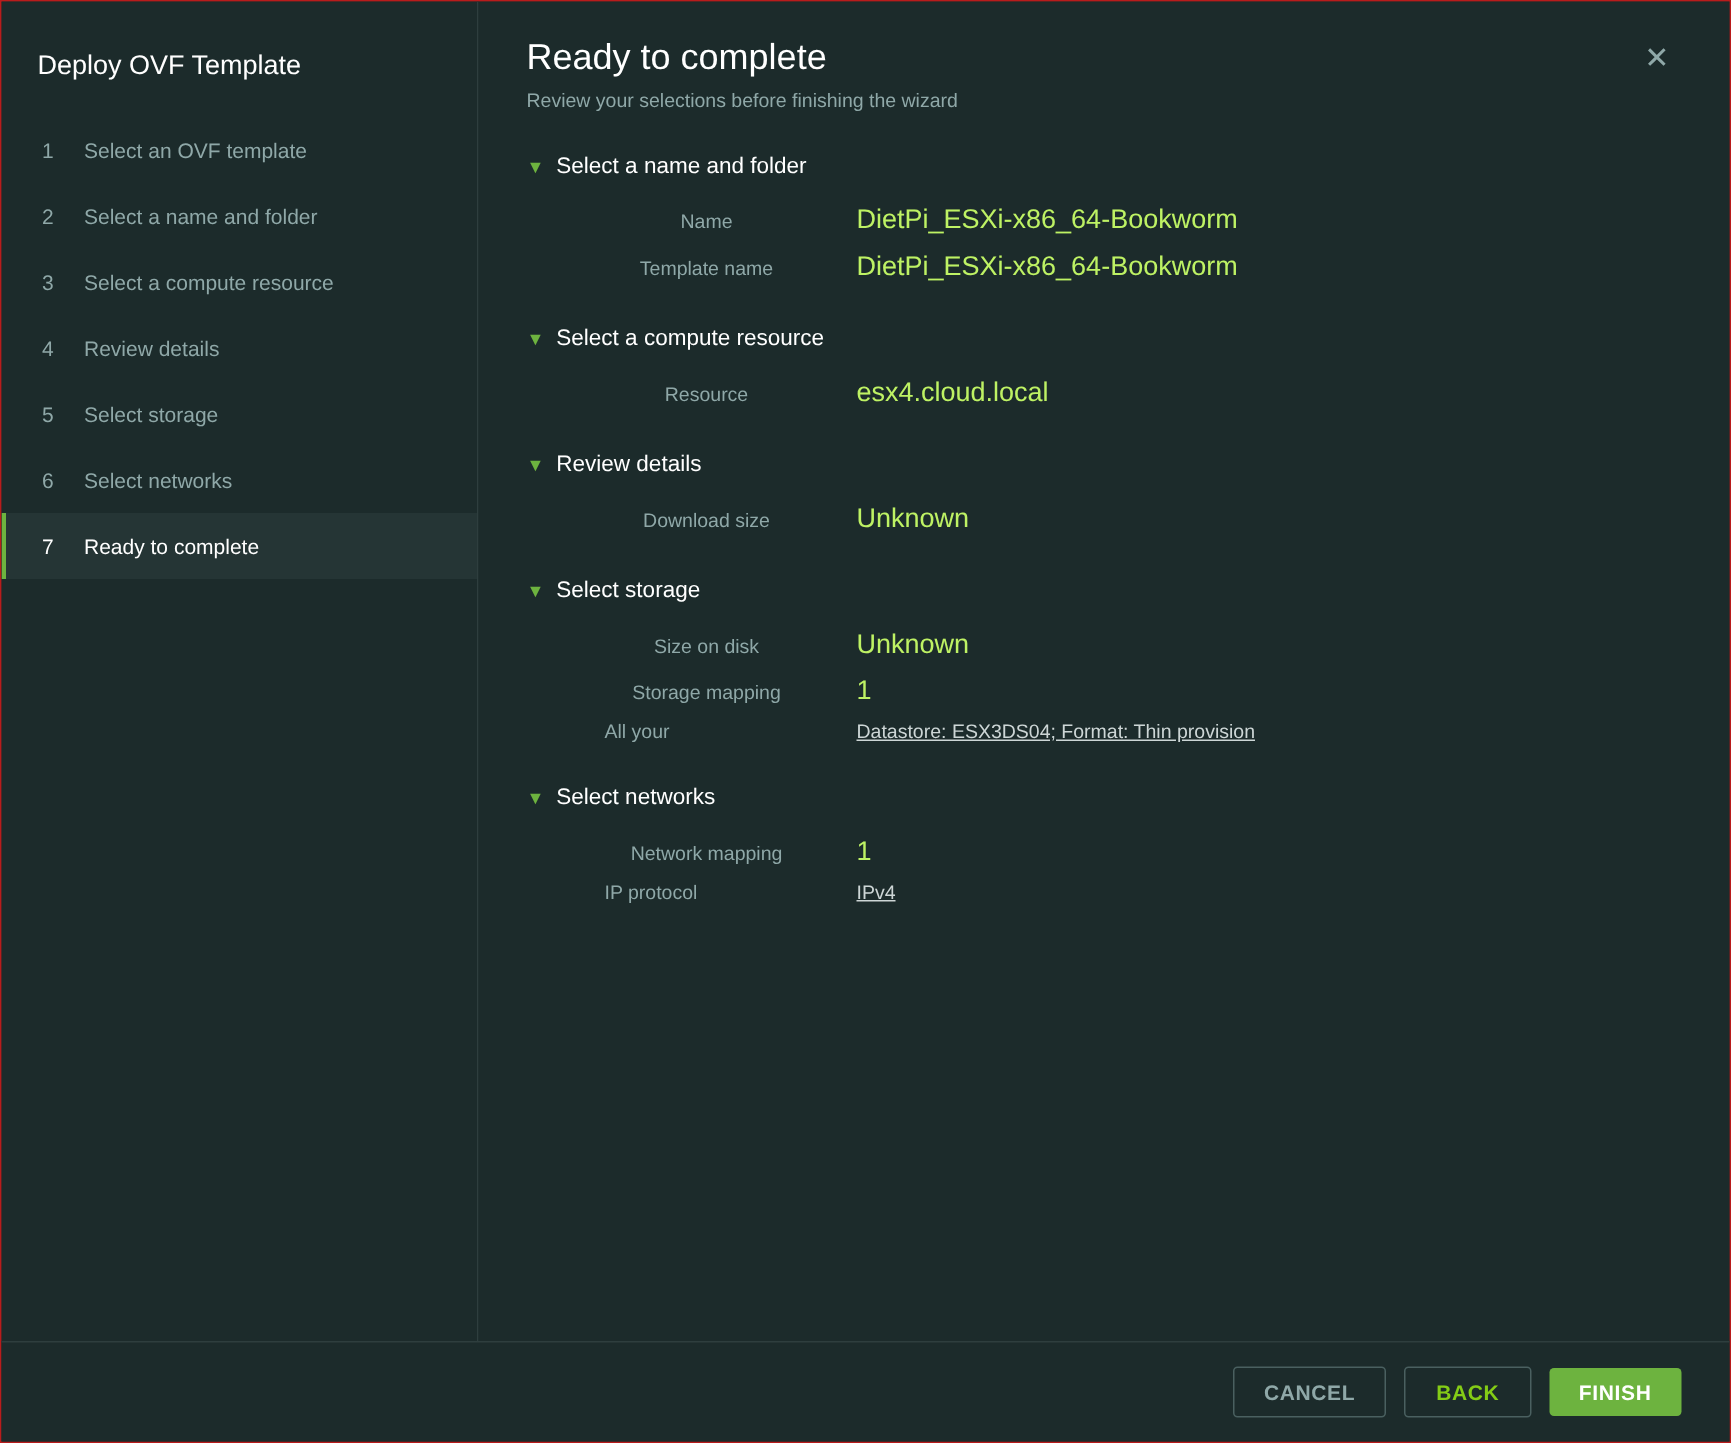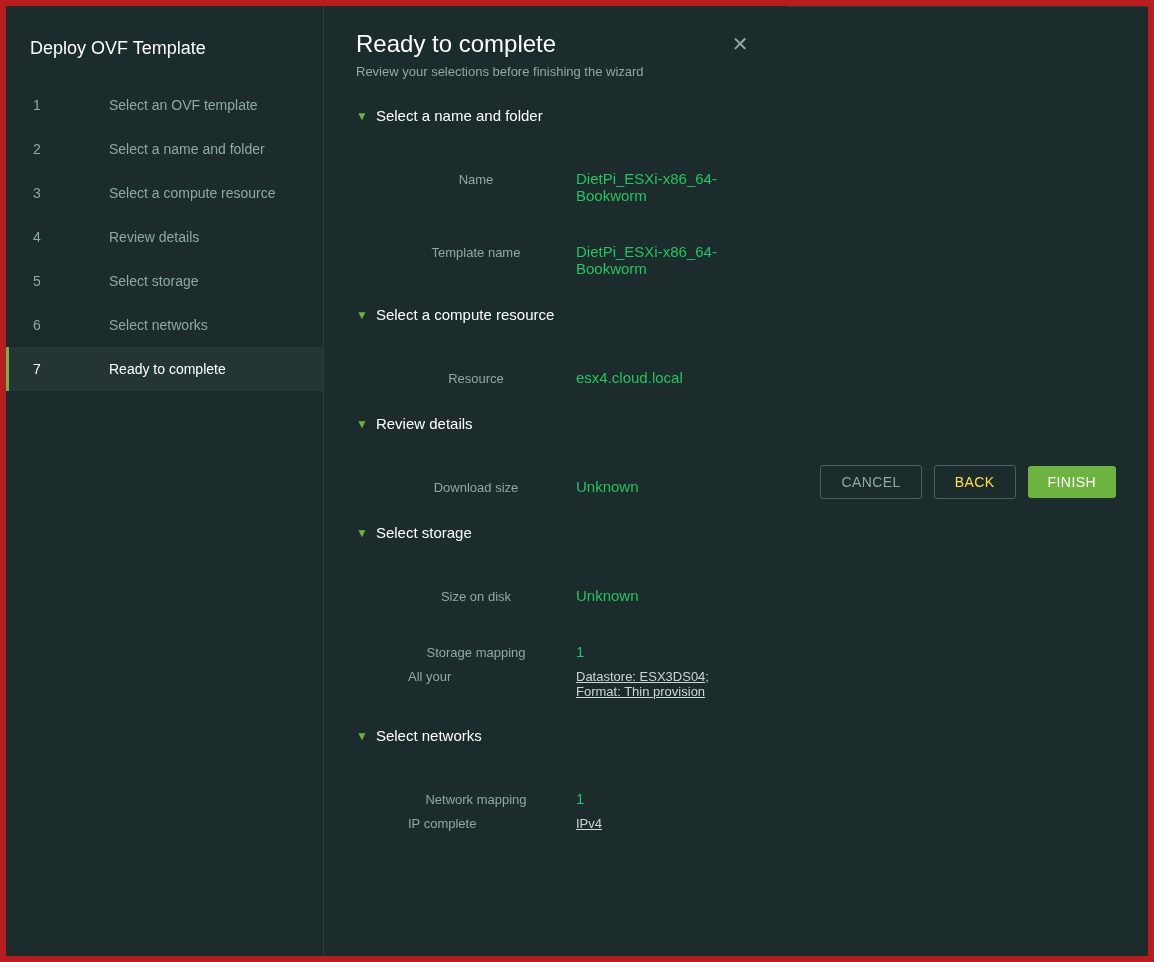--- a/index.html
+++ b/index.html
@@ -11,21 +11,22 @@
       display: flex;
       justify-content: center;
       align-items: center;
       min-height: 100vh;
     }
     .dialog {
       background: #1c2b2b;
       width: 1154px;
       height: 962px;
       display: flex;
-      border: 6px solid #b91c1c;
+      flex-direction: column;
+      border: 1px solid #b91c1c;
       position: relative;
     }
     .dialog-body {
       display: flex;
       flex: 1;
       overflow: hidden;
     }
     
     .sidebar {
       width: 318px;
@@ -55,21 +56,20 @@
       color: #ffffff;
       border-left: 3px solid #6db33f;
     }
     .sidebar-item .step-num {
       margin-right: 12px;
       min-width: 16px;
       color: inherit;
     }
     .sidebar-item .step-label {
       color: inherit;
-      margin-left: 48px;
     }
     
     .main-content {
       flex: 1;
       display: flex;
       flex-direction: column;
       background: #1c2b2b;
       overflow: hidden;
     }
     .main-header {
@@ -133,23 +133,22 @@
       align-items: baseline;
       padding: 5px 0;
     }
     .field-label {
       color: #8fa8a8;
       min-width: 200px;
       font-size: 13px;
       text-align: center;
     }
     .field-value {
-      color: #22c55e;
-      font-size: 15px;
-      margin-top: 29px;
+      color: #bef264;
+      font-size: 18px;
     }
     .sub-field-row {
       display: flex;
       align-items: baseline;
       padding: 4px 0;
       padding-left: 32px;
     }
     .sub-field-label {
       color: #8fa8a8;
       min-width: 168px;
@@ -170,31 +169,31 @@
       gap: 12px;
       flex-shrink: 0;
       background: #1c2b2b;
     }
     .btn {
       padding: 8px 20px;
       font-size: 14px;
       border-radius: 3px;
       cursor: pointer;
       border: none;
-      font-weight: 400;
+      font-weight: 700;
       letter-spacing: 0.03em;
     }
     .btn-cancel {
       background: transparent;
       color: #8fa8a8;
       border: 1px solid #4a6060;
     }
     .btn-back {
       background: transparent;
-      color: #fde047;
+      color: #84cc16;
       border: 1px solid #4a6060;
       text-align: center;
     }
     .btn-finish {
       background: #6db33f;
       color: #ffffff;
       border: none;
     }
   </style>
 </head>
@@ -312,21 +311,21 @@
               <div class="section-header">
       <span class="section-chevron">▼</span>
       <span class="section-title">Select networks</span>
     </div>
               <div class="section-body">
                 <div class="field-row">
         <span class="field-label">Network mapping</span>
         <span class="field-value">1</span>
       </div>
                 <div class="sub-field-row">
-            <span class="sub-field-label">IP complete</span>
+            <span class="sub-field-label">IP protocol</span>
             <span class="sub-field-value">IPv4</span>
           </div>
               </div>
             </div>
           </div>
       </div>
     </div>
   </div>
 
   <div class="footer">

